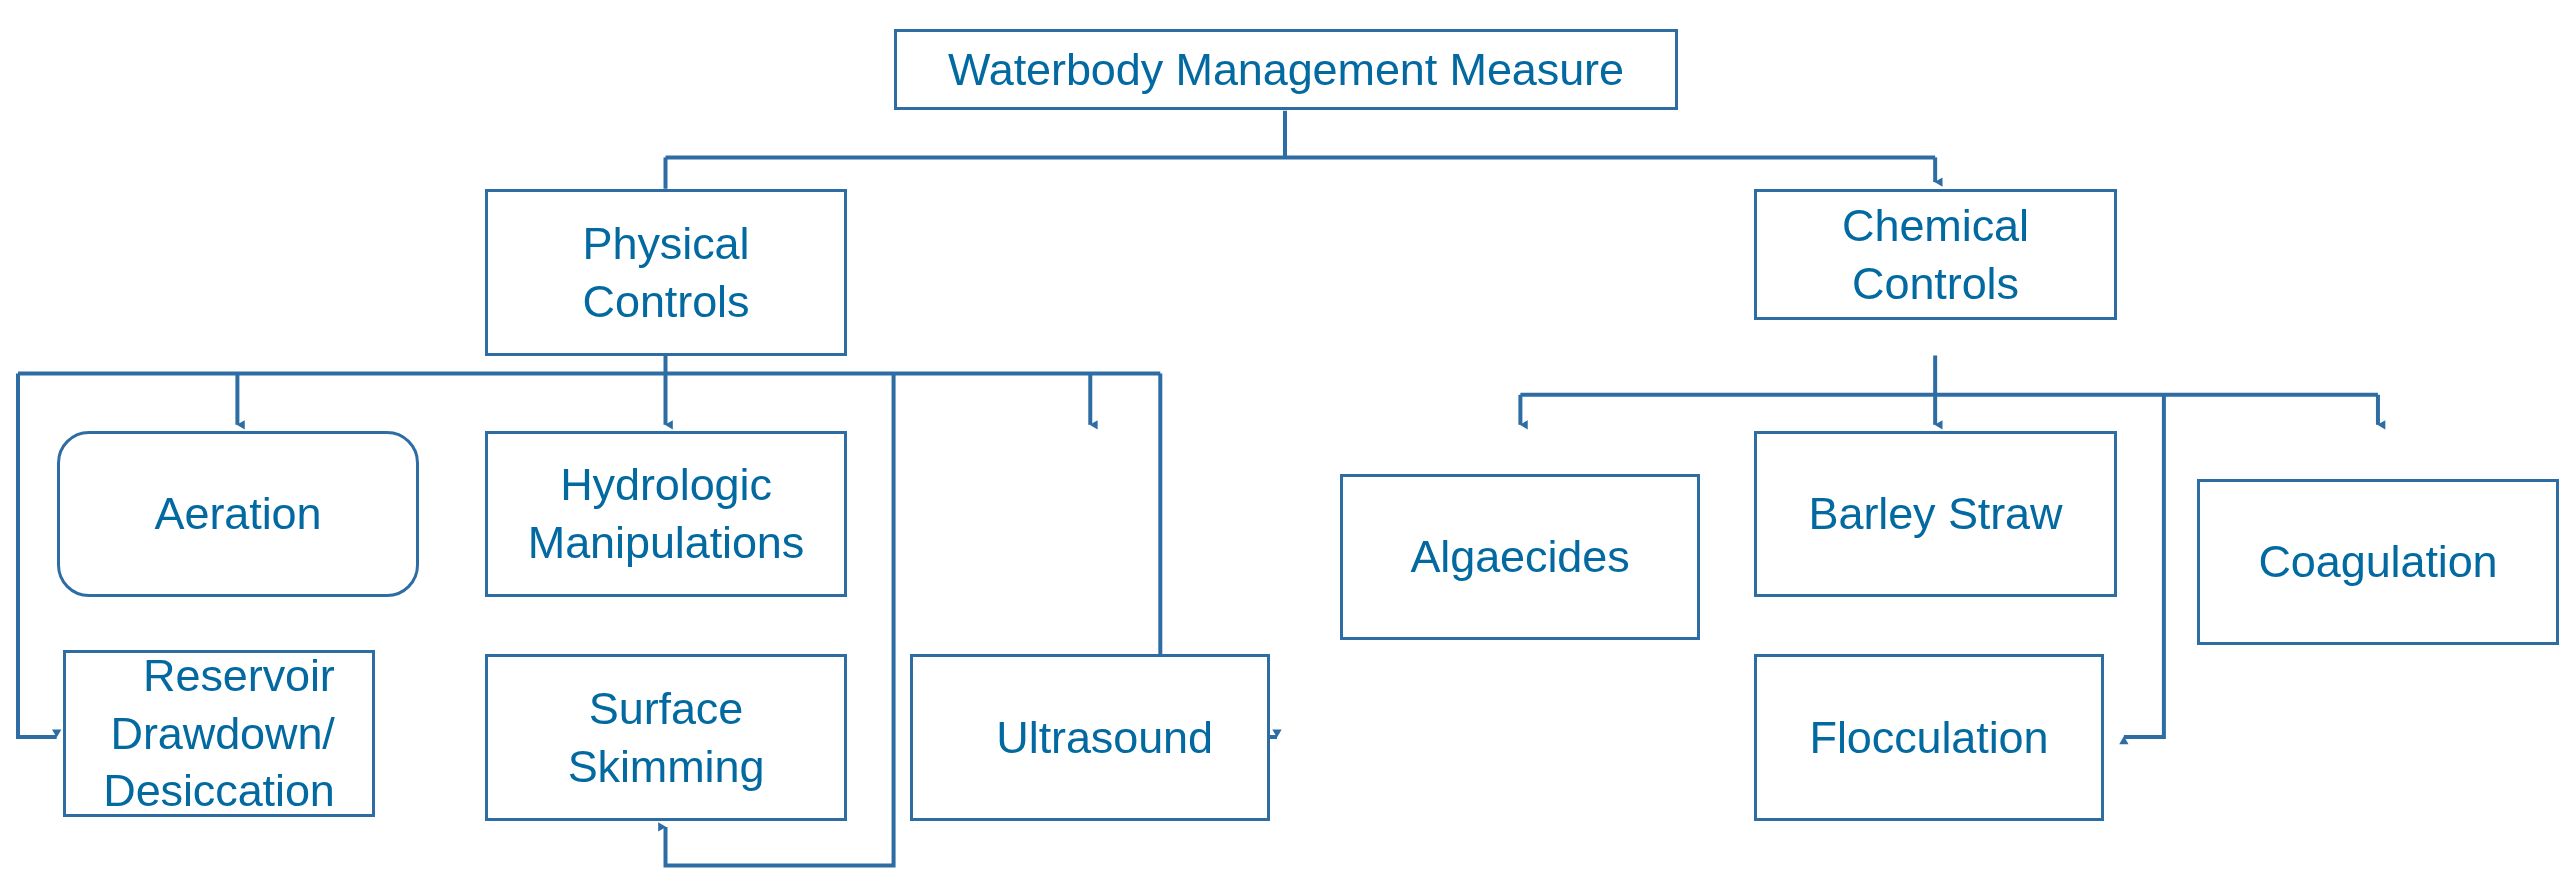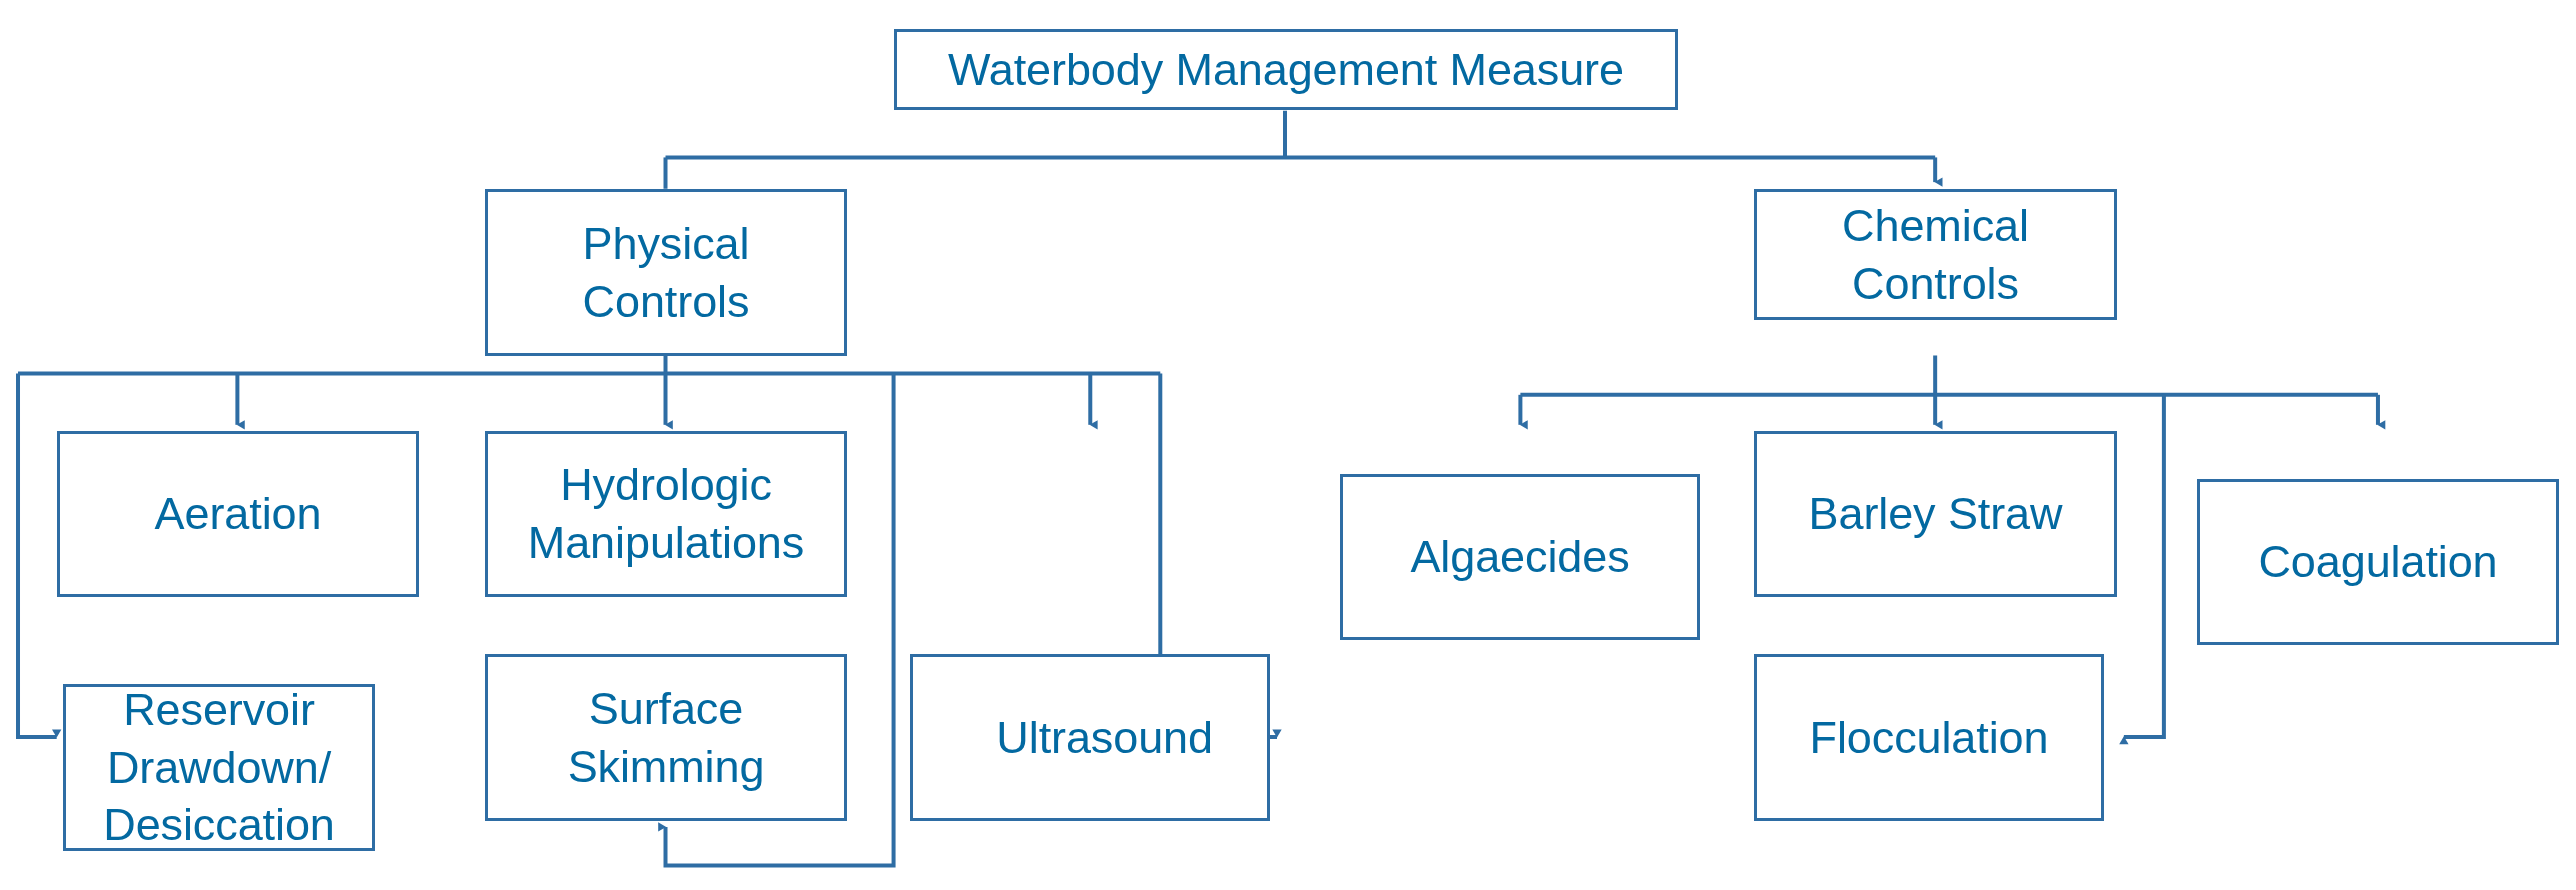--- a/index.html
+++ b/index.html
@@ -113,21 +113,21 @@
   <div class="node-box" style="left:485px; top:189px; width:362px; height:167px;">
     <span class="node-label">Physical
 Controls</span>
   </div>
 
   <div class="node-box" style="left:1754px; top:189px; width:363px; height:131px;">
     <span class="node-label">Chemical
 Controls</span>
   </div>
 
-  <div class="node-box" style="left:57px; top:431px; width:362px; height:166px;">
+  <div class="node-box" style="left:57px; top:431px; width:362px; height:166px;border-radius:32px;">
     <span class="node-label">Aeration</span>
   </div>
 
   <div class="node-box" style="left:485px; top:431px; width:362px; height:166px;">
     <span class="node-label">Hydrologic
 Manipulations</span>
   </div>
 
 
   <div class="node-box" style="left:1340px; top:431px; width:360px; height:166px;margin-top:43px;">
@@ -135,21 +135,21 @@
   </div>
 
   <div class="node-box" style="left:1754px; top:431px; width:363px; height:166px;">
     <span class="node-label">Barley Straw</span>
   </div>
 
   <div class="node-box" style="left:2197px; top:431px; width:362px; height:166px;margin-top:48px;">
     <span class="node-label">Coagulation</span>
   </div>
 
-  <div class="node-box" style="left:63px; top:684px; width:312px; height:167px;">
+  <div class="node-box" style="left:63px; top:650px; width:312px; height:167px;text-align:right;">
     <span class="node-label">Reservoir
 Drawdown/
 Desiccation</span>
   </div>
 
   <div class="node-box" style="left:485px; top:654px; width:362px; height:167px;">
     <span class="node-label">Surface
 Skimming</span>
   </div>
 

